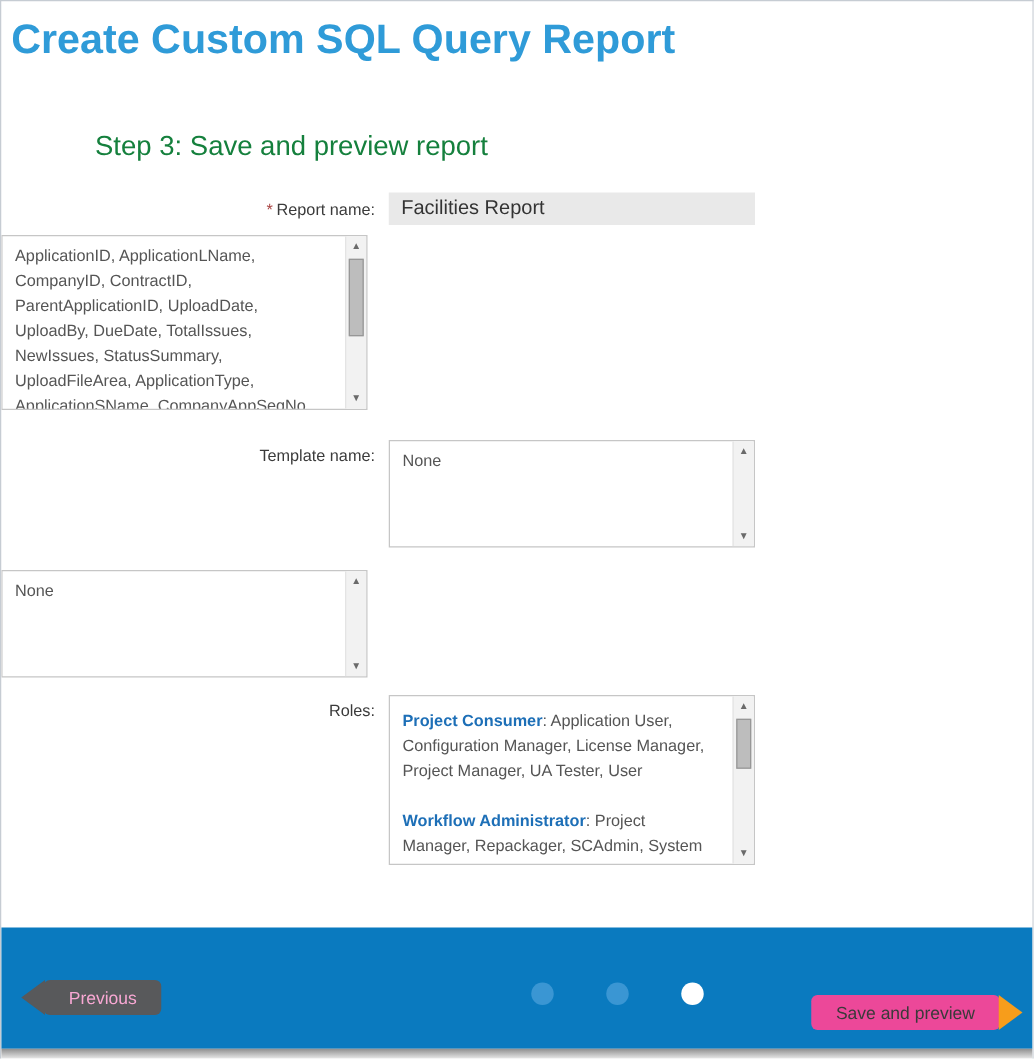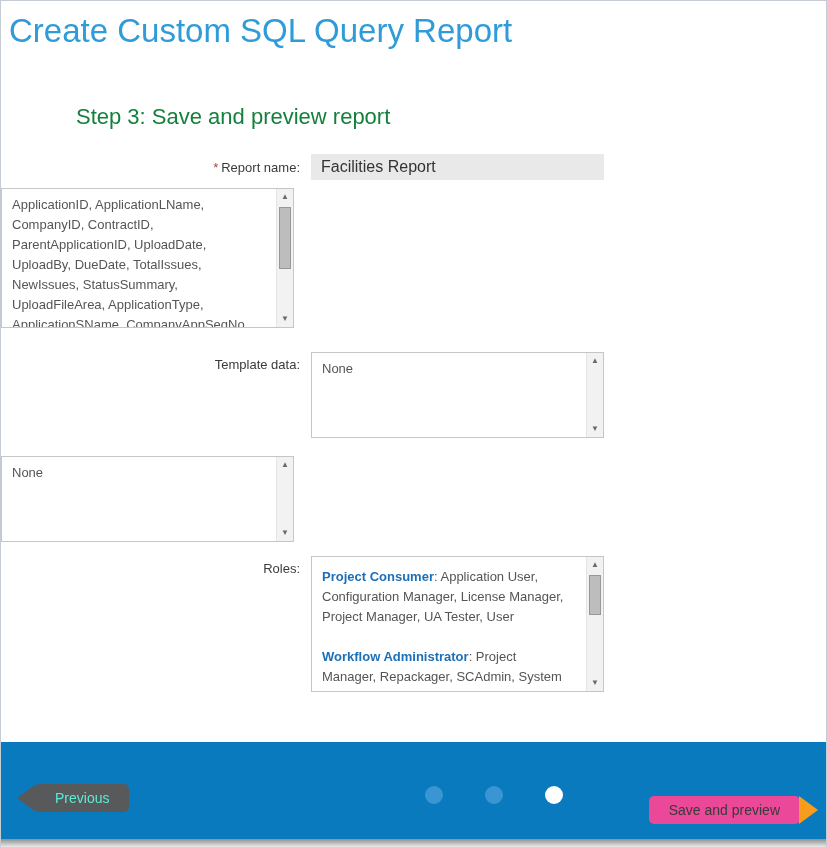--- a/index.html
+++ b/index.html
@@ -12,21 +12,21 @@
     position:relative;
     width:827px; height:847px;
     background:#ffffff;
     border:1px solid #c6ccd3;
     border-bottom:none;
     overflow:hidden;
   }
   .page-title {
     margin:12px 0 0 8px;
     font-size:33px;
-    font-weight:400;
+    font-weight:700;
     line-height:36px;
     color:#2f9bd8;
   }
   .step-heading {
     margin:55px 0 0 75px;
     font-size:22px;
     font-weight:300;
     color:#15803d;
   }
   .form { margin-top:24px; }
@@ -110,21 +110,21 @@
     font-size:14px;
     line-height:18px;
     padding:5px 20px;
     border-radius:5px;
     cursor:pointer;
     white-space:nowrap;
   }
   .btn-prev {
     left:34px; top:42px;
     background:#58595b;
-    color:#5eead4;
+    color:#f9a8d4;
   }
   .btn-prev::before {
     content:"";
     position:absolute;
     left:-18px; top:0;
     border-top:14px solid transparent;
     border-bottom:14px solid transparent;
     border-right:19px solid #58595b;
   }
   .btn-save {
@@ -180,21 +180,21 @@
           <div class="vscroll">
             <div class="scroll-arrow up">▲</div>
             <div class="scroll-thumb" style="top:18px; height:62px;"></div>
             <div class="scroll-arrow down">▼</div>
           </div>
         </div>
       </div>
     </div>
 
     <div class="form-row gap-md">
-      <div class="label-col">Template data:</div>
+      <div class="label-col">Template name:</div>
       <div class="field-col">
         <div class="scrollbox" style="height:86px;">
           <div>None</div>
           <div class="vscroll">
             <div class="scroll-arrow up">▲</div>
             <div class="scroll-arrow down">▼</div>
           </div>
         </div>
       </div>
     </div>

